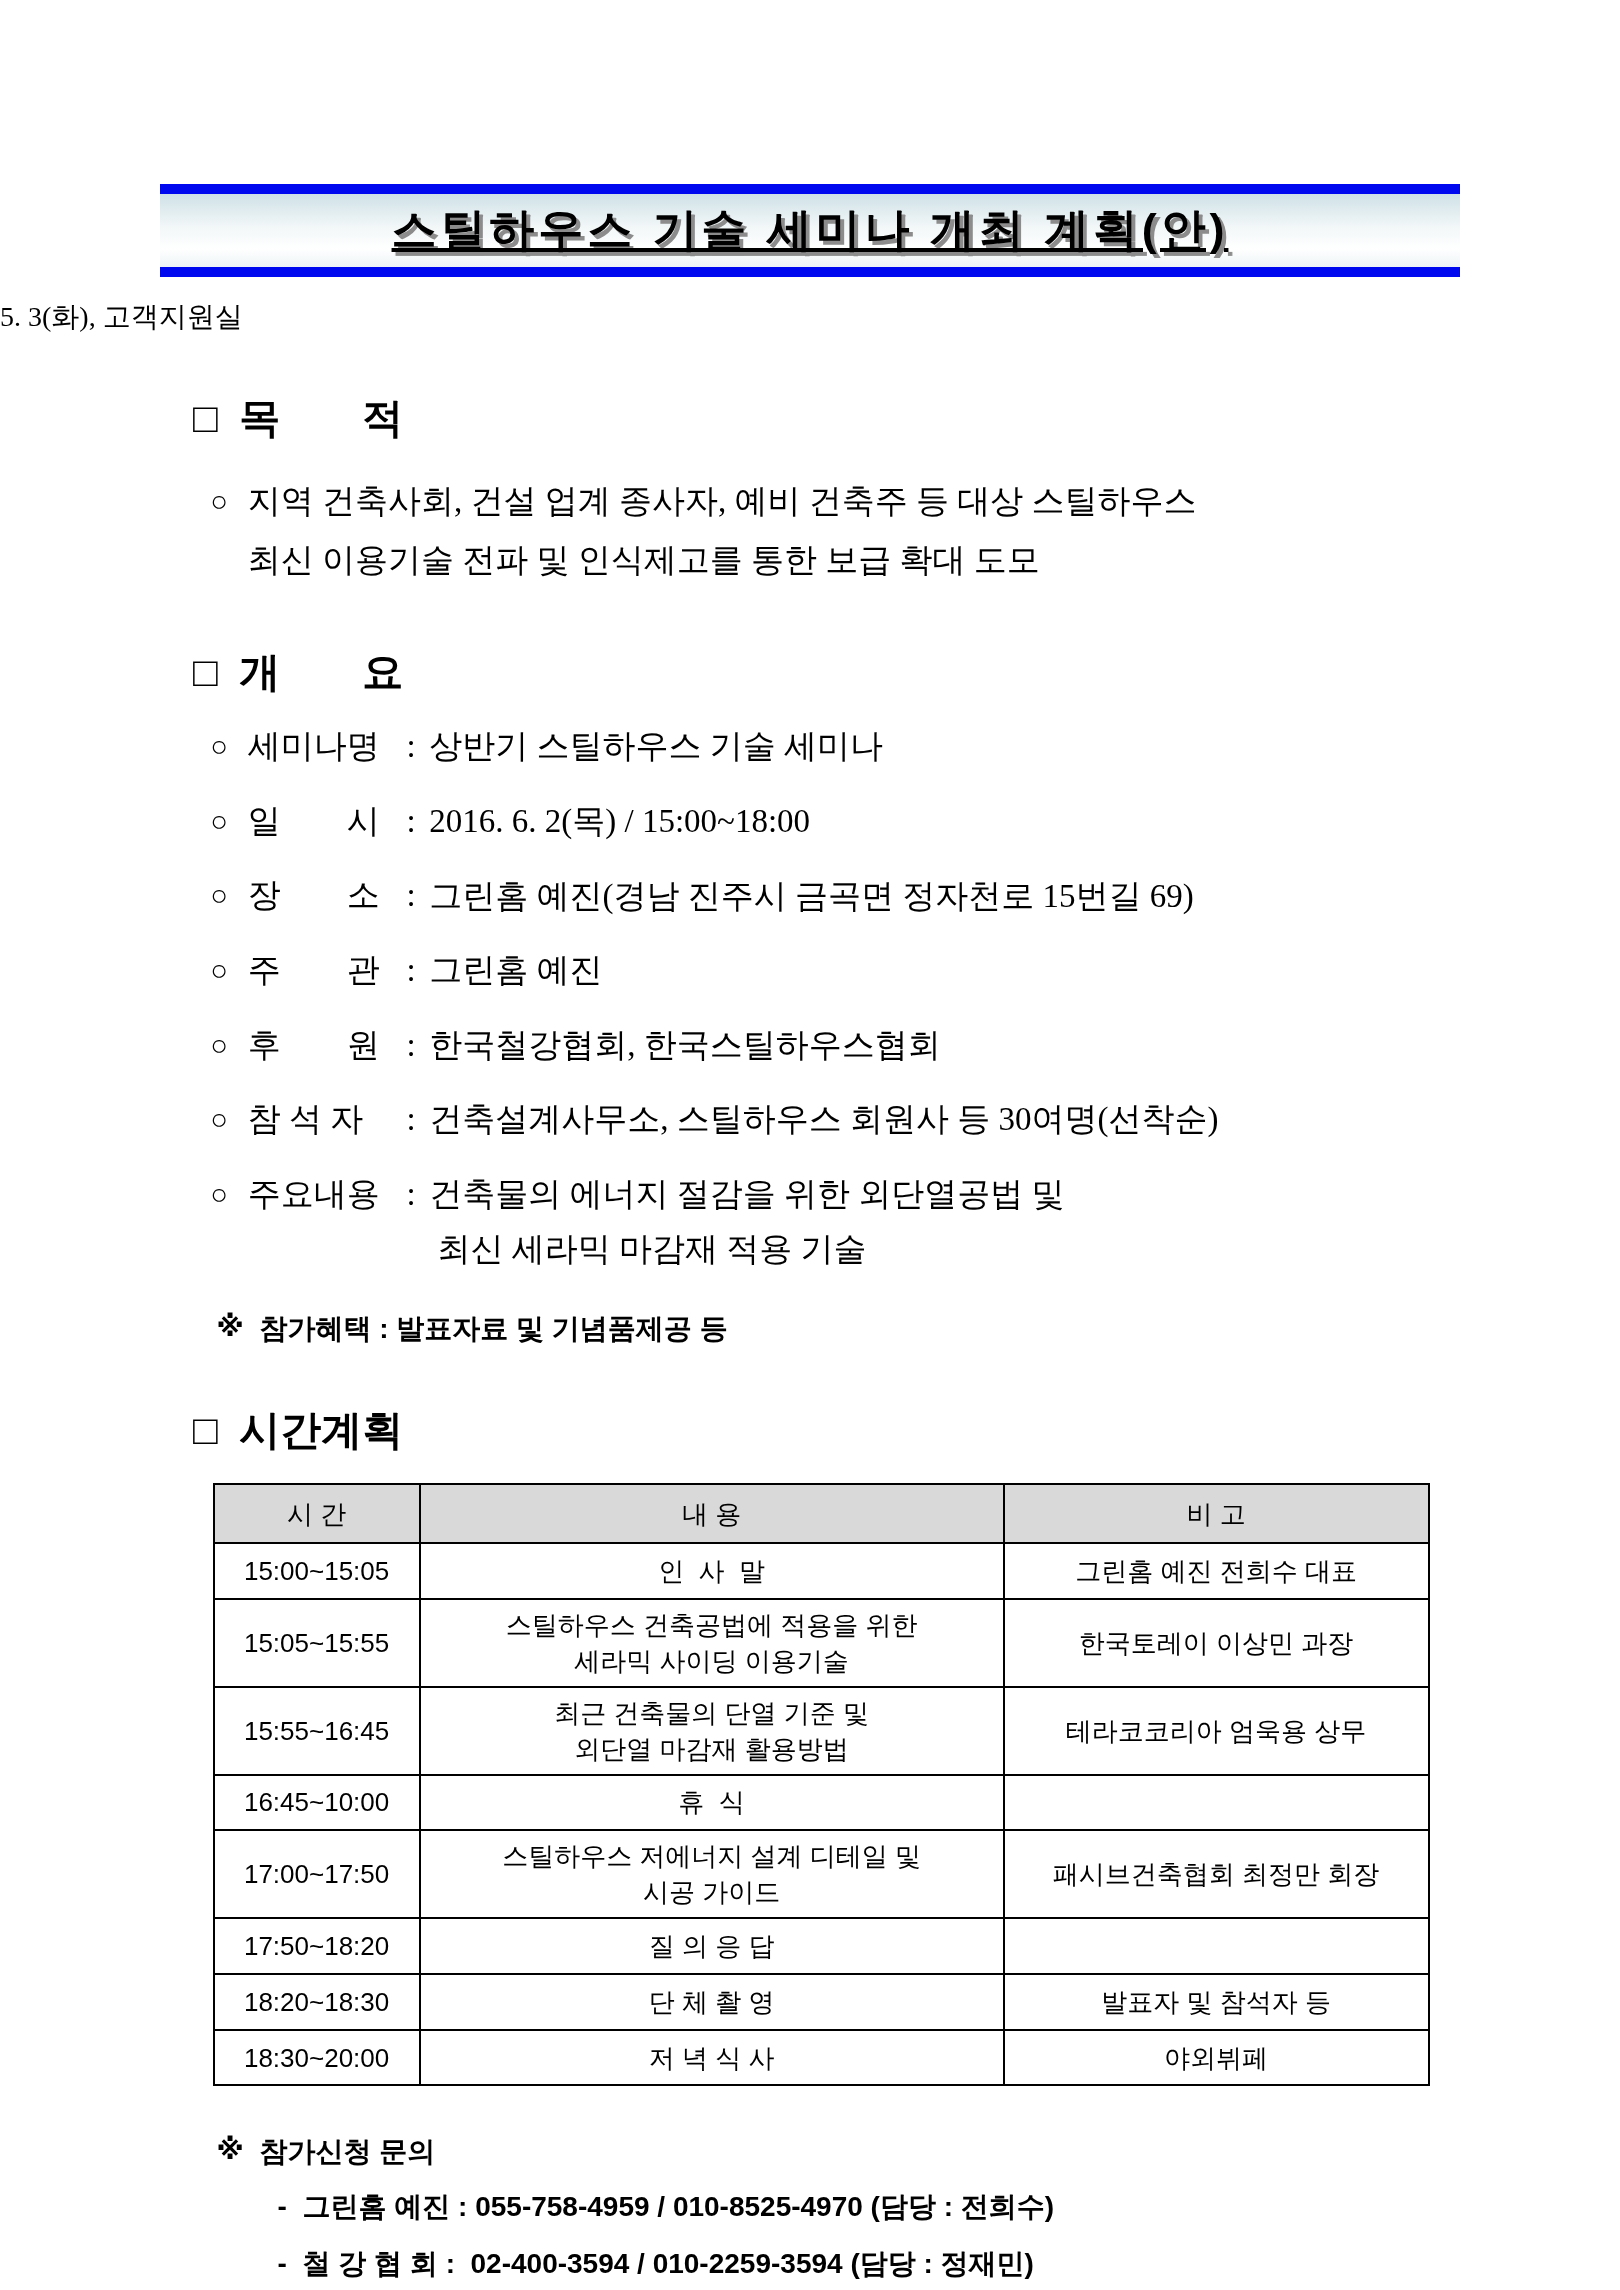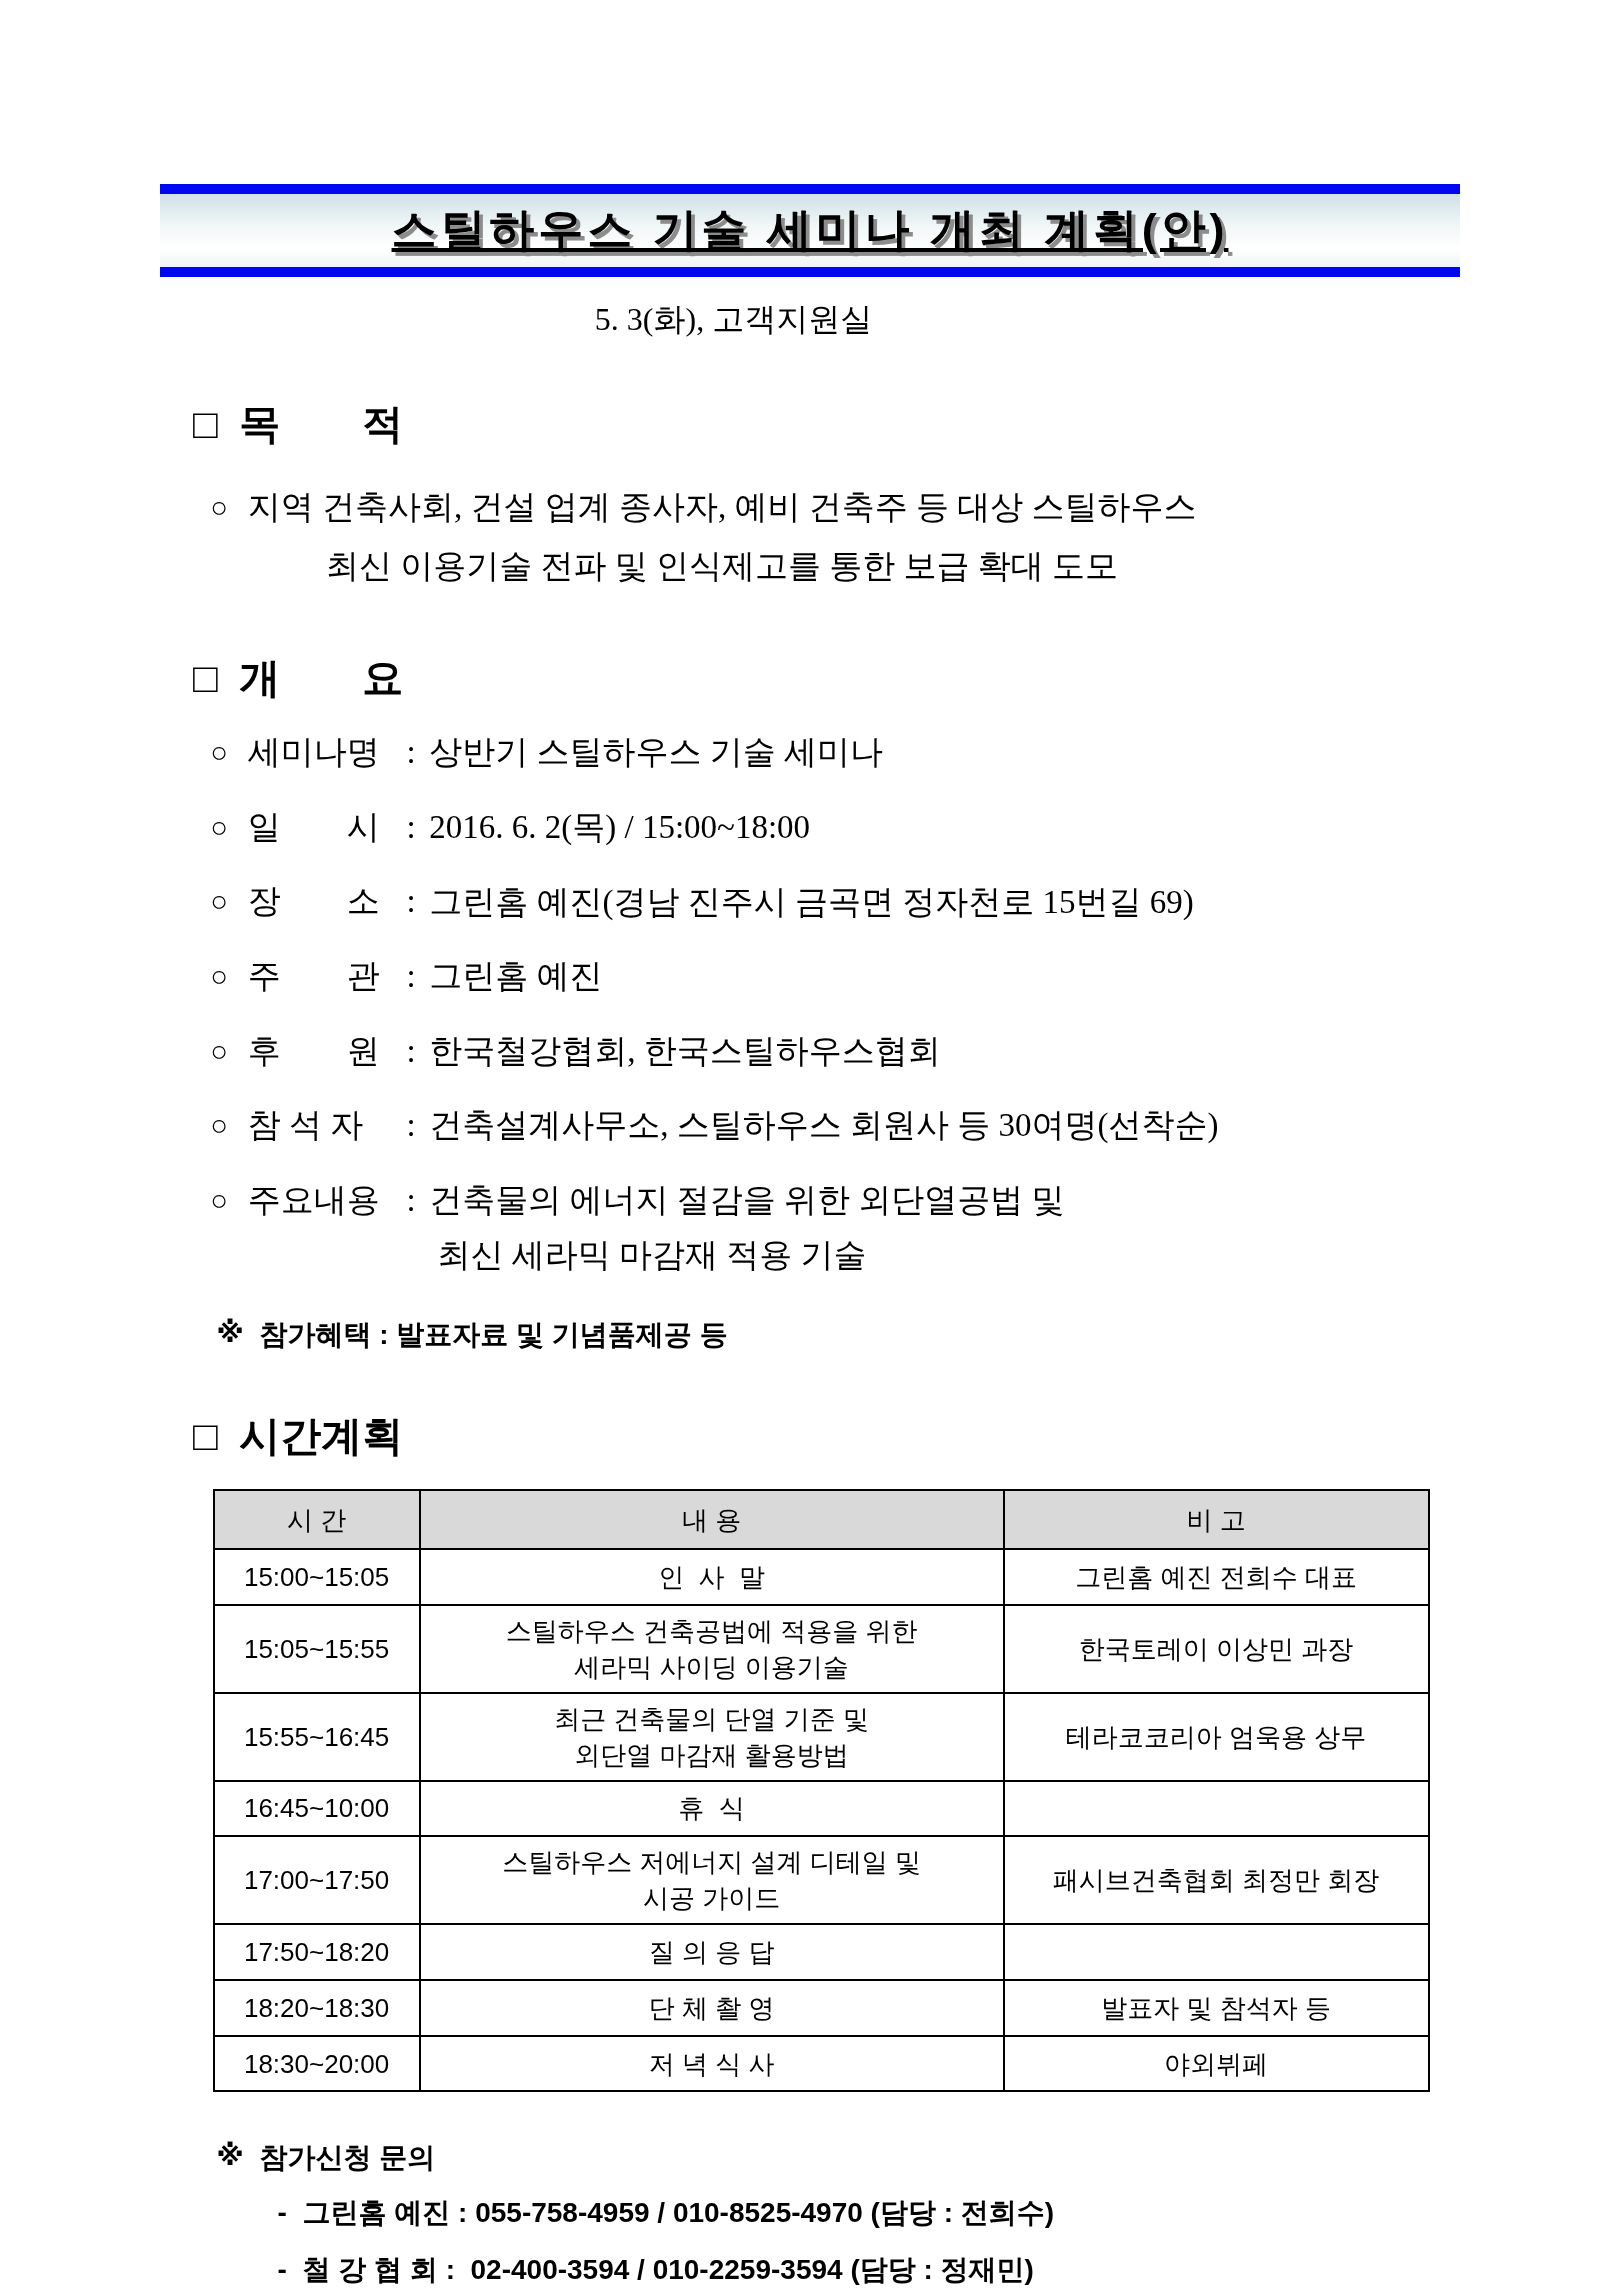--- a/index.html
+++ b/index.html
@@ -32,22 +32,22 @@
     font-family: "Liberation Sans", "DejaVu Sans", sans-serif;
     font-weight: bold;
     font-size: 45px;
     letter-spacing: 3.9px;
     text-shadow: 3.9px 3.9px 0 #8c8c8c;
     white-space: pre;
   }
   
   .date-line {
     margin: 21.6px 153px 0 0;
-    text-align: center;
-    font-size: 32px;
+    text-align: left;
+    font-size: 28px;
     white-space: pre;
   }
   
   .content { margin: 0 137px 0 193px; }
   .section-heading {
     display: flex;
     align-items: baseline;
     font-weight: bold;
     font-size: 41px;
     margin-top: 55px;
@@ -61,21 +61,21 @@
     align-items: flex-start;
     font-size: 33px;
     line-height: 59px;
     margin-top: 25.5px;
   }
   .bullet-item .circ {
     flex: 0 0 auto;
     margin: 0 19.6px 0 17.6px;
     font-size: 29px;
   }
-  .bullet-text { white-space: pre-wrap; text-align: center; }
+  .bullet-text { white-space: pre-wrap; }
 
   .ov-item {
     display: flex;
     align-items: flex-start;
     font-size: 33px;
     line-height: 45px;
     margin-top: 24.5px;
   }
   .ov-item .circ { flex: 0 0 auto; margin: 0 19.6px 0 17.6px; font-size: 29px; }
   .ov-label { white-space: pre; min-width: 145px; }

